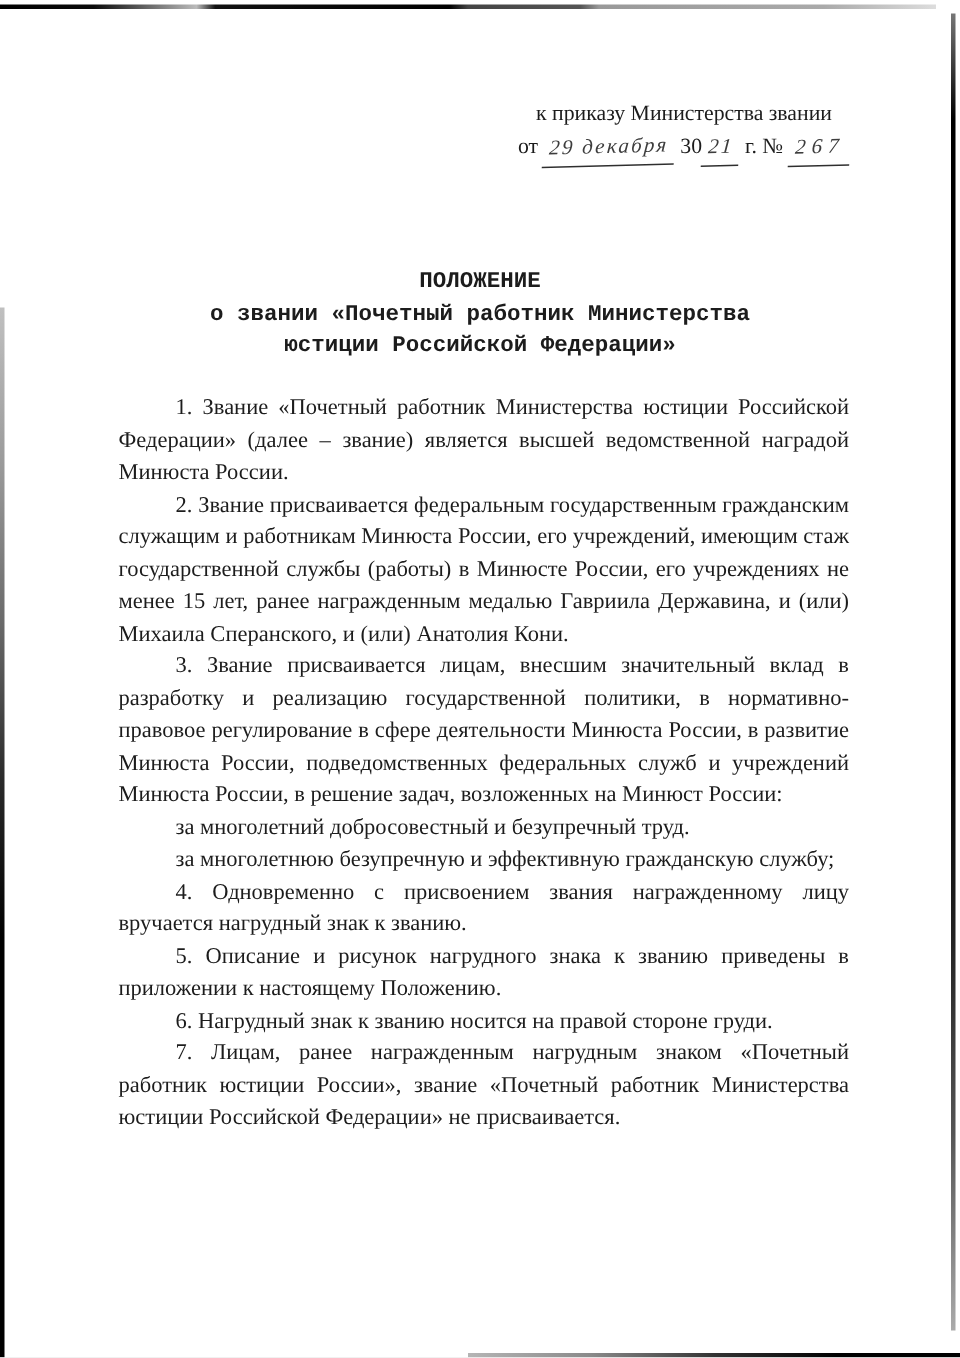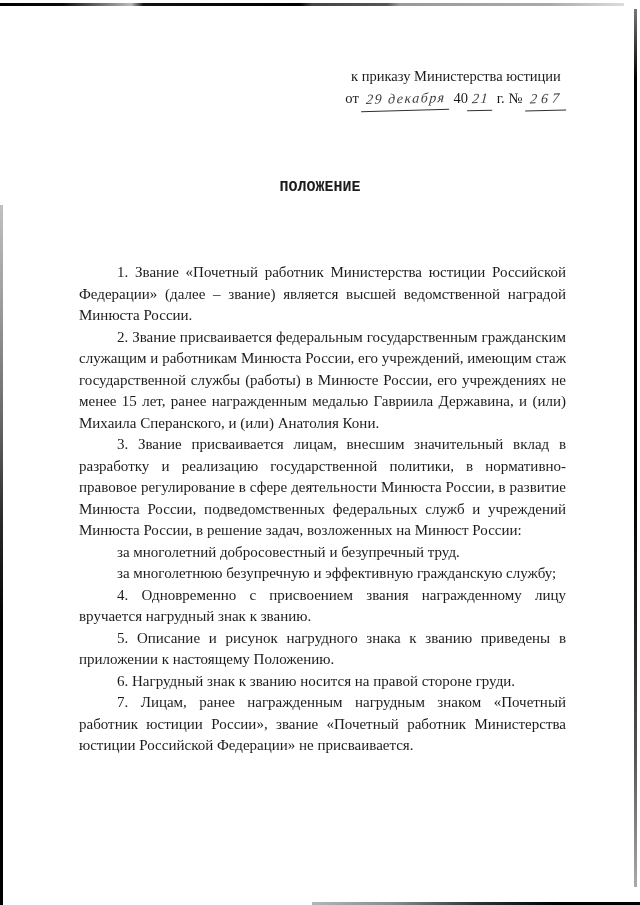--- a/index.html
+++ b/index.html
@@ -92,32 +92,33 @@
 <body>
 
 <div class="page">
 
   <div class="edge edge-top"></div>
   <div class="edge edge-right"></div>
   <div class="edge edge-left"></div>
   <div class="edge edge-bottom"></div>
 
   <div class="header-block">
-    <div>к приказу Министерства юстиции</div>
+    <div>к приказу Министерства звании</div>
     <div class="date-line">
       <span>от</span>
       <span class="hw">29 декабря</span>
-      <span>40</span><span class="hw">21</span>
+      <span>30</span><span class="hw">21</span>
       <span>г. №</span>
       <span class="hw hw-num">267</span>
     </div>
   </div>
 
   <div class="title-block">
     <div>ПОЛОЖЕНИЕ</div>
+    <div class="title-sub">о звании «Почетный работник Министерства юстиции Российской Федерации»</div>
   </div>
 
   <div class="body-block">
     <p>1. Звание «Почетный работник Министерства юстиции Российской Федерации» (далее – звание) является высшей ведомственной наградой Минюста России.</p>
     <p>2. Звание присваивается федеральным государственным гражданским служащим и работникам Минюста России, его учреждений, имеющим стаж государственной службы (работы) в Минюсте России, его учреждениях не менее 15 лет, ранее награжденным медалью Гавриила Державина, и (или) Михаила Сперанского, и (или) Анатолия Кони.</p>
     <p>3. Звание присваивается лицам, внесшим значительный вклад в разработку и реализацию государственной политики, в нормативно-правовое регулирование в сфере деятельности Минюста России, в развитие Минюста России, подведомственных федеральных служб и учреждений Минюста России, в решение задач, возложенных на Минюст России:</p>
     <p>за многолетний добросовестный и безупречный труд.</p>
     <p>за многолетнюю безупречную и эффективную гражданскую службу;</p>
     <p>4. Одновременно с присвоением звания награжденному лицу вручается нагрудный знак к званию.</p>
     <p>5. Описание и рисунок нагрудного знака к званию приведены в приложении к настоящему Положению.</p>

